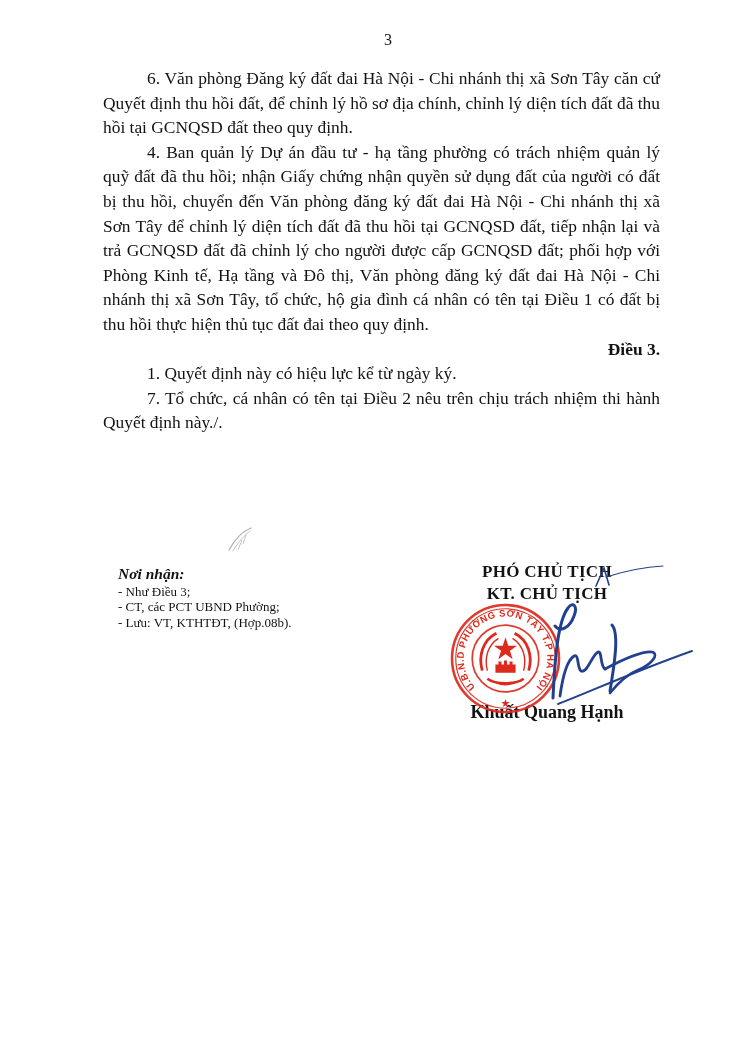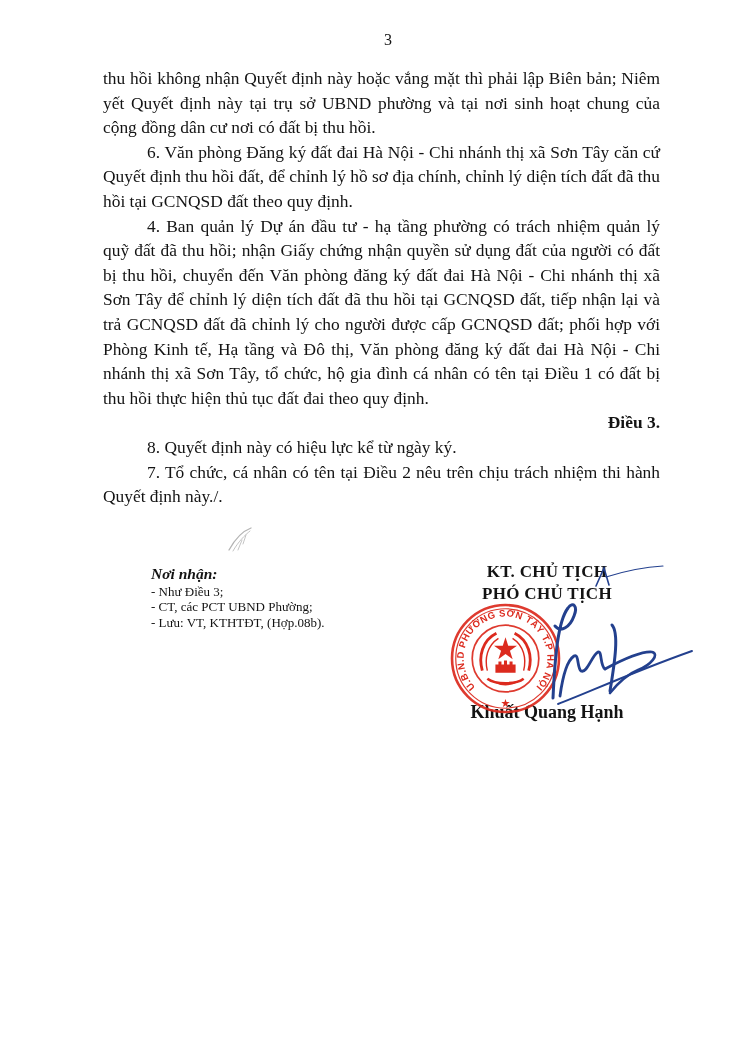--- a/index.html
+++ b/index.html
@@ -22,21 +22,20 @@
     font-size:17.4px; line-height:24.6px;
     text-align:justify;
   }
   .para { text-indent:44px; }
   .para.no-indent { text-indent:0; }
   .para.heading { font-weight:bold; text-indent:42px; text-align:right; }
   .paraph-mark { position:absolute; left:224px; top:526px; }
   .recipients {
     position:absolute; left:118px; top:564px; width:260px;
     font-family:"Liberation Serif", serif;
-    margin-left:33px;
   }
   .recipients-heading {
     font-weight:bold; font-style:italic; font-size:15.5px; line-height:20px;
   }
   .recipient-item { font-size:13px; line-height:15.3px; }
   .sign-block {
     position:absolute; left:428px; top:561px; width:238px;
     text-align:center;
   }
   .sign-title-line { font-weight:bold; font-size:17px; line-height:22px; letter-spacing:0.3px; }
@@ -53,43 +52,42 @@
   .signature-ink { position:absolute; left:530px; top:553px; width:185px; height:160px; }
 </style>
 </head>
 <body>
 
 <div class="page">
 
   <div class="page-number">3</div>
 
   <div class="doc-body">
-    <p class="para no-indent">thu hồi không nhận Quyết định này hoặc vắng mặt thì phải lập Biên bản; Niêm yết Quyết định này tại trụ sở UBND phường và tại nơi sinh hoạt chung của cộng đồng dân cư nơi có đất bị thu hồi.</p>
     <p class="para">6. Văn phòng Đăng ký đất đai Hà Nội - Chi nhánh thị xã Sơn Tây căn cứ Quyết định thu hồi đất, để chỉnh lý hồ sơ địa chính, chỉnh lý diện tích đất đã thu hồi tại GCNQSD đất theo quy định.</p>
     <p class="para">4. Ban quản lý Dự án đầu tư - hạ tầng phường có trách nhiệm quản lý quỹ đất đã thu hồi; nhận Giấy chứng nhận quyền sử dụng đất của người có đất bị thu hồi, chuyển đến Văn phòng đăng ký đất đai Hà Nội - Chi nhánh thị xã Sơn Tây để chỉnh lý diện tích đất đã thu hồi tại GCNQSD đất, tiếp nhận lại và trả GCNQSD đất đã chỉnh lý cho người được cấp GCNQSD đất; phối hợp với Phòng Kinh tế, Hạ tầng và Đô thị, Văn phòng đăng ký đất đai Hà Nội - Chi nhánh thị xã Sơn Tây, tổ chức, hộ gia đình cá nhân có tên tại Điều 1 có đất bị thu hồi thực hiện thủ tục đất đai theo quy định.</p>
     <p class="para heading">Điều 3.</p>
-    <p class="para">8. Quyết định này có hiệu lực kể từ ngày ký.</p>
+    <p class="para">1. Quyết định này có hiệu lực kể từ ngày ký.</p>
     <p class="para">7. Tổ chức, cá nhân có tên tại Điều 2 nêu trên chịu trách nhiệm thi hành Quyết định này./.</p>
   </div>
 
   <svg class="paraph-mark" width="32" height="28" viewBox="0 0 32 28">
     <path d="M5,24 C11,13 19,5 27,2" stroke="#b3b3b3" stroke-width="1.3" fill="none" stroke-linecap="round"></path>
     <path d="M9,25 C14,16 21,9 26,5 M18,14 L14,24 M22,9 L19,18" stroke="#bdbdbd" stroke-width="0.9" fill="none" stroke-linecap="round"></path>
   </svg>
 
   <div class="recipients">
     <div class="recipients-heading">Nơi nhận:</div>
     <div class="recipient-item">- Như Điều 3;</div>
     <div class="recipient-item">- CT, các PCT UBND Phường;</div>
     <div class="recipient-item">- Lưu: VT, KTHTĐT, (Hợp.08b).</div>
   </div>
 
   <div class="sign-block">
+    <div class="sign-title-line">PHÓ CHỦ TỊCH</div>
     <div class="sign-title-line">KT. CHỦ TỊCH</div>
-    <div class="sign-title-line">PHÓ CHỦ TỊCH</div>
   </div>
 
   <div class="signer-name">Khuất Quang Hạnh</div>
 
   <svg class="stamp" viewBox="0 0 112 112">
     <g stroke="#dc2a1e" fill="none" opacity="0.92">
       <circle cx="56" cy="56" r="53" stroke-width="2.6"></circle>
       <circle cx="56" cy="56" r="49.3" stroke-width="1.2"></circle>
       <circle cx="56" cy="56" r="33" stroke-width="1.7"></circle>
     </g>

